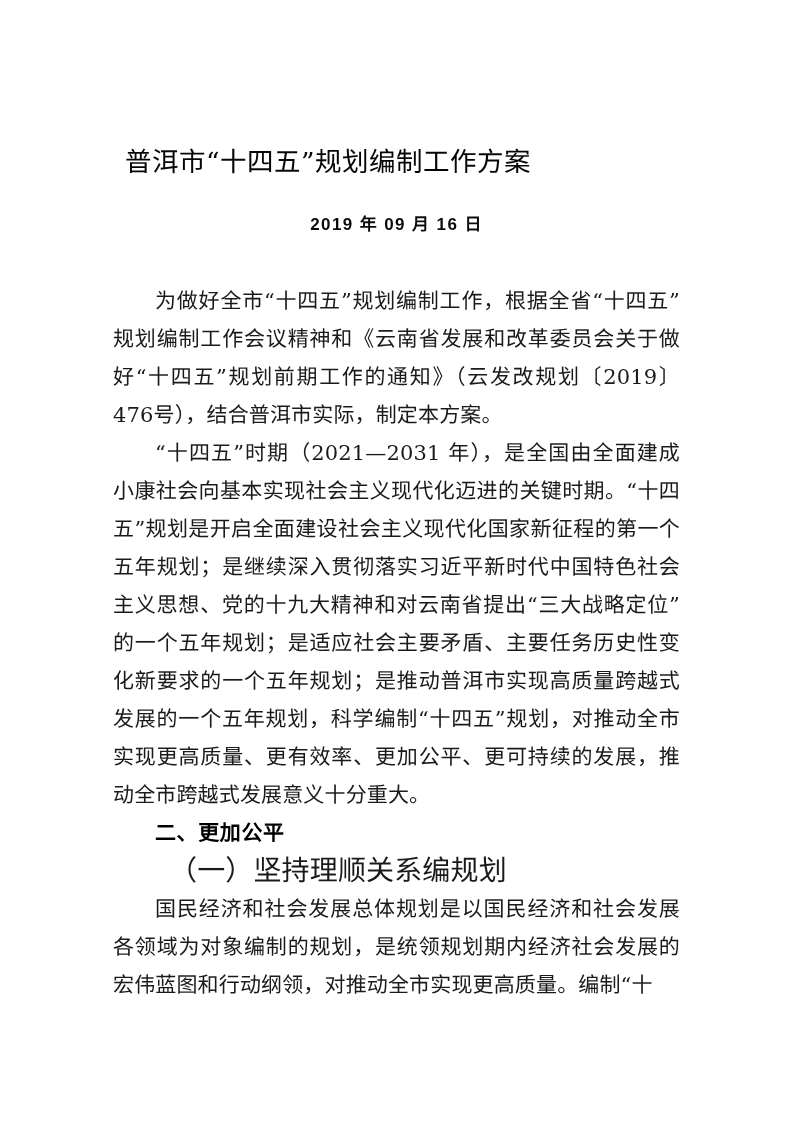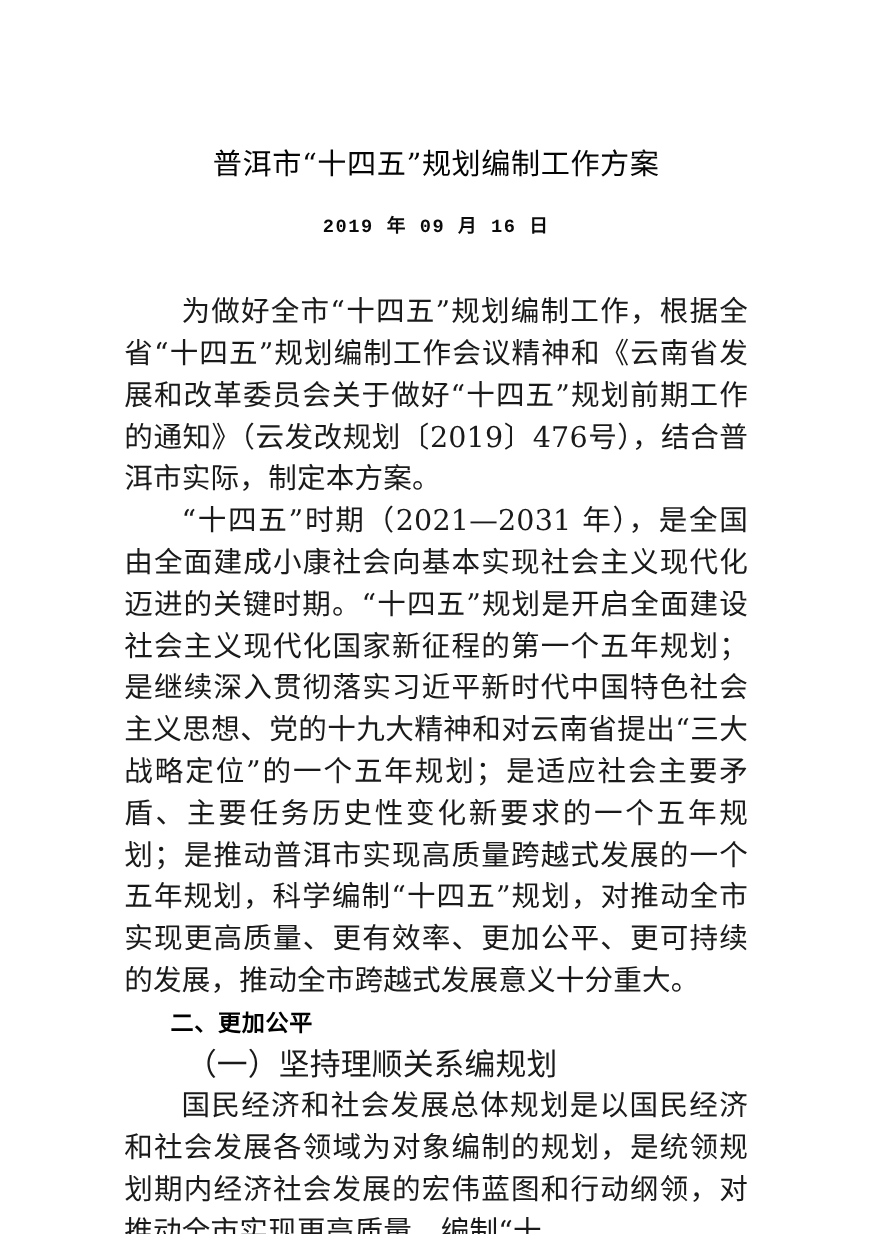--- a/index.html
+++ b/index.html
@@ -27,44 +27,43 @@
     width: 567px;
   }
 
   
   .doc-title {
     font-family: "DejaVu Serif", "Liberation Serif", serif;
     font-size: 26.5px;
     line-height: 34px;
     font-weight: 500;
     color: #050505;
-    text-align: center;
     letter-spacing: 0.5px;
-    margin: 0;
+    margin: 12px;
     padding-top: 133px;
     white-space: nowrap;
   }
 
   
   .doc-date {
-    font-family: Liberation Mono, monospace;
+    font-family: Liberation Sans, sans-serif;
     font-size: 17px;
     line-height: 24px;
     font-weight: bold;
     color: #0b0b0b;
     text-align: center;
     letter-spacing: 1.4px;
     margin: 7px;
     padding-top: 22px;
   }
 
   
   .body-para {
     font-family: "DejaVu Serif", "Liberation Serif", serif;
-    font-size: 26px;
+    font-size: 21px;
     line-height: 38px;
     color: #1a1a1a;
     text-align: justify;
     text-justify: inter-ideograph;
     text-indent: 2em;
     margin: 0;
     letter-spacing: 0.15px;
     font-weight: 400;
   }
 

